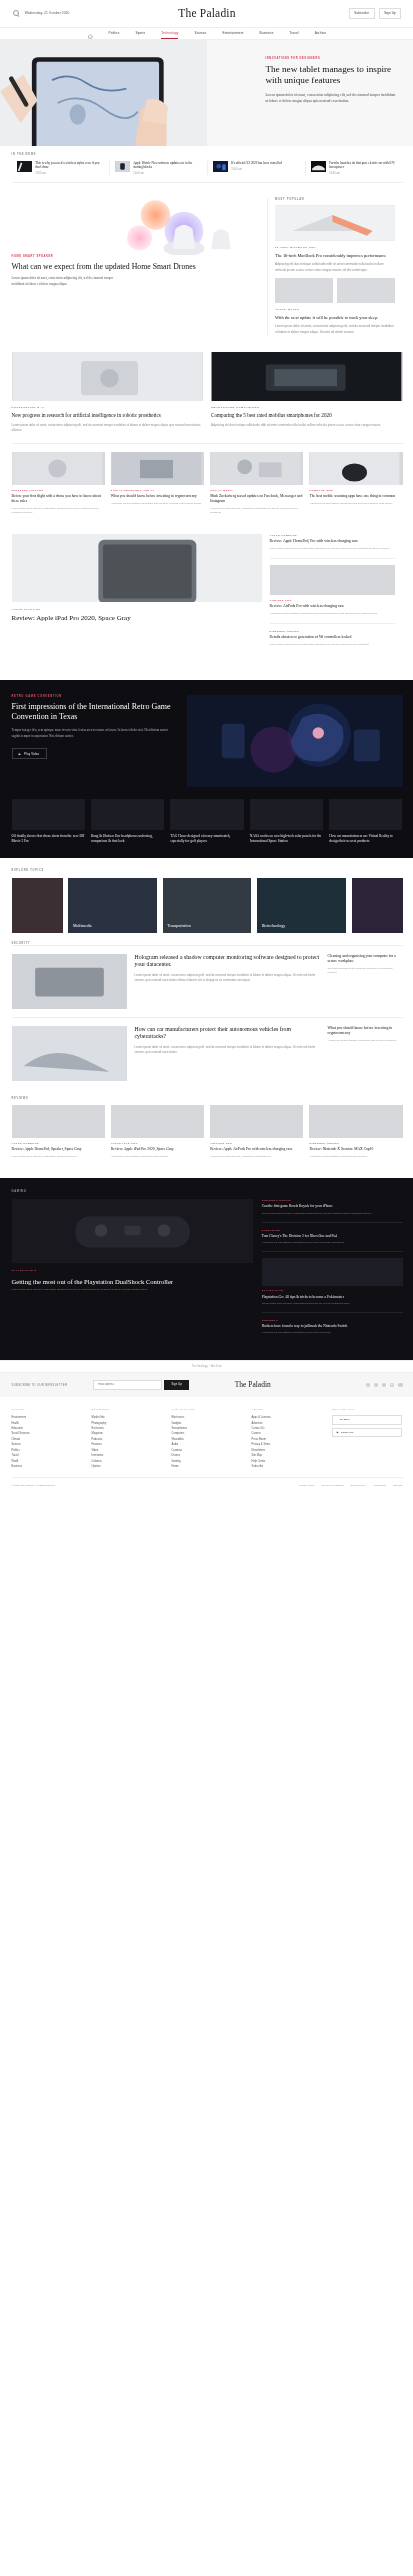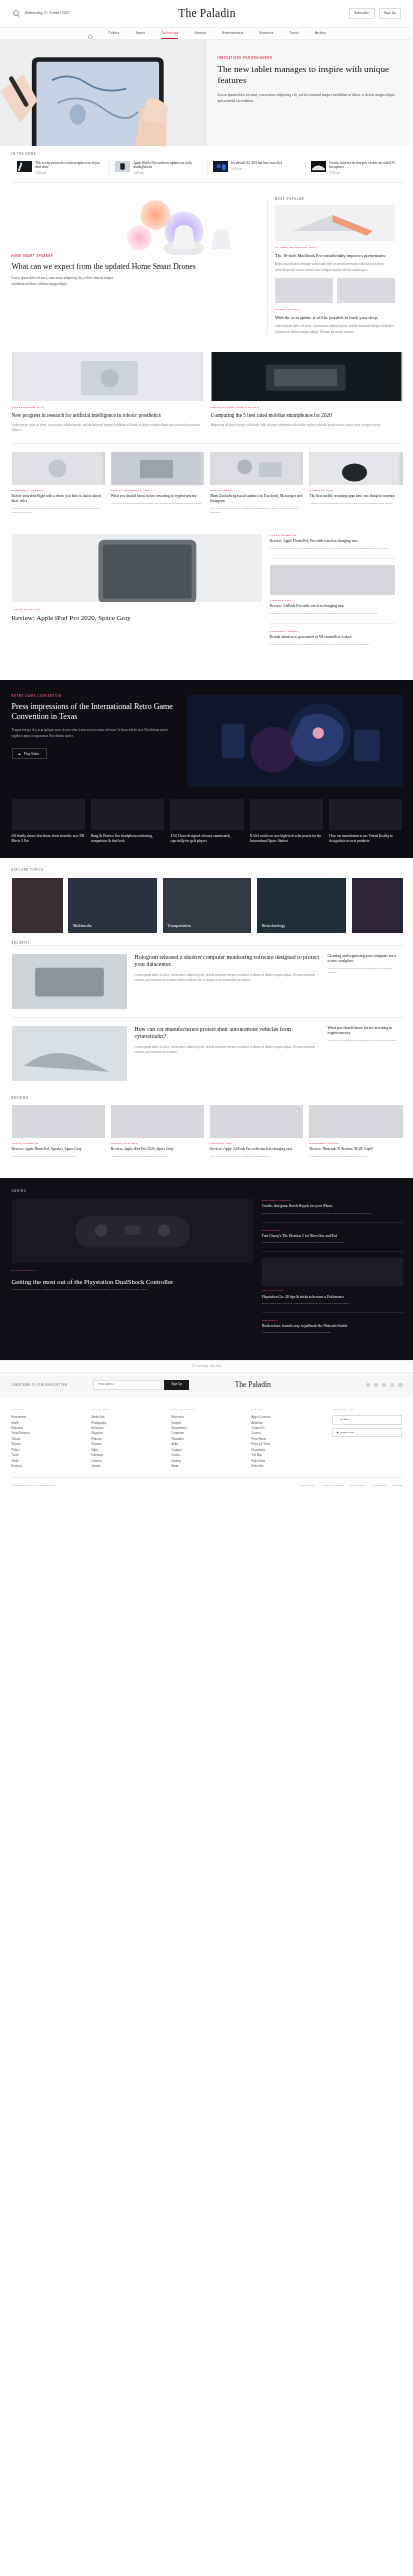--- a/index.html
+++ b/index.html
@@ -24,21 +24,21 @@
 
   
   .nav { border-top: 0.6px solid #eee; border-bottom: 0.6px solid #eee; }
   .nav-in { display: flex; align-items: center; justify-content: center; gap: 16px; height: 11.5px; }
   .nav a { font-size: 3.2px; color: #444; text-decoration: none; letter-spacing: 0.1px; position: relative; }
   .nav a.active { color: #d6364f; }
   .nav a.active:after { content:""; position:absolute; left:0; right:0; bottom:-3.4px; height:0.7px; background:#c0223c; }
   .home-ico { width: 4.6px; height: 4.6px; }
 
   
-  .hero { background: #f7f7f7; display: flex; }
+  .hero { background: #f7f7f7; display: flex; gap: 48px; }
   .hero-img { width: 207px; height: 106px; position: relative; overflow: hidden; background: #e9eaec; }
   .hero-txt { flex: 1; padding: 17px 16px 0 10.4px; }
   .kicker { font-size: 2.6px; letter-spacing: 0.6px; color: #d6364f; text-transform: uppercase; margin-bottom: 4px; font-weight: bold; }
   .h-title { font-family: "Liberation Serif", serif; font-size: 9.2px; line-height: 1.22; color: #111; }
   .h-body { font-family: "Liberation Serif", serif; font-size: 3.6px; line-height: 1.85; color: #4a4a4a; margin-top: 5.2px; }
 
   
   .sechead { font-size: 2.6px; letter-spacing: 0.7px; color: #888; text-transform: uppercase; font-weight: bold; }
   .news-strip { display: flex; padding: 4.6px 0 7px; border-bottom: 0.6px solid #eee; }
   .news-item { flex: 1; display: flex; gap: 3.5px; padding: 0 5.2px; border-right: 0.6px solid #eee; }
@@ -406,21 +406,21 @@
       <div class="rl-b">Lorem ipsum dolor sit amet, consectetur adipiscing elit, sed do eiusmod tempor incididunt.</div>
     </div>
   </div>
 </div>
 
 <div class="dark">
   <div class="wrap">
     <div class="dark-in">
       <div class="dark-l">
         <div class="dark-k">RETRO GAME CONVENTION</div>
-        <div class="dark-t">Press impressions of the International Retro Game Convention in Texas</div>
+        <div class="dark-t">First impressions of the International Retro Game Convention in Texas</div>
         <div class="dark-b">Tempor integer id a, sem quisque nunc viverra vitae lectus arcu in ornare ut lorem. In laoreet dolor nisi. Nisi dictum auctor sagittis tempor in aspernatur. Nisi dictum auctor.</div>
         <div class="play">
           <span>▶</span>
           <span>Play Video</span>
         </div>
       </div>
       <div class="dark-r">
         <svg width="216" height="92" viewBox="0 0 375 160">
           <rect width="375" height="160" fill="#101629"></rect>
           <circle cx="230" cy="70" r="55" fill="#17254a" opacity=".8"></circle>

